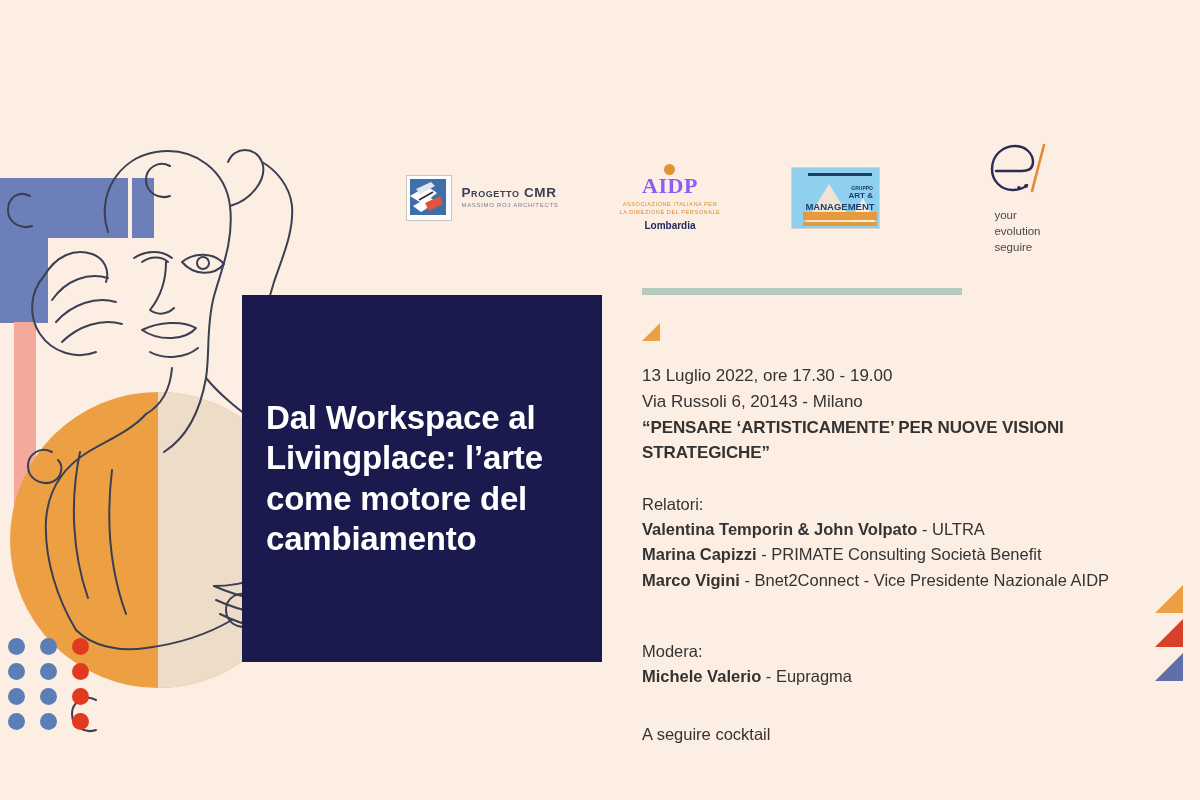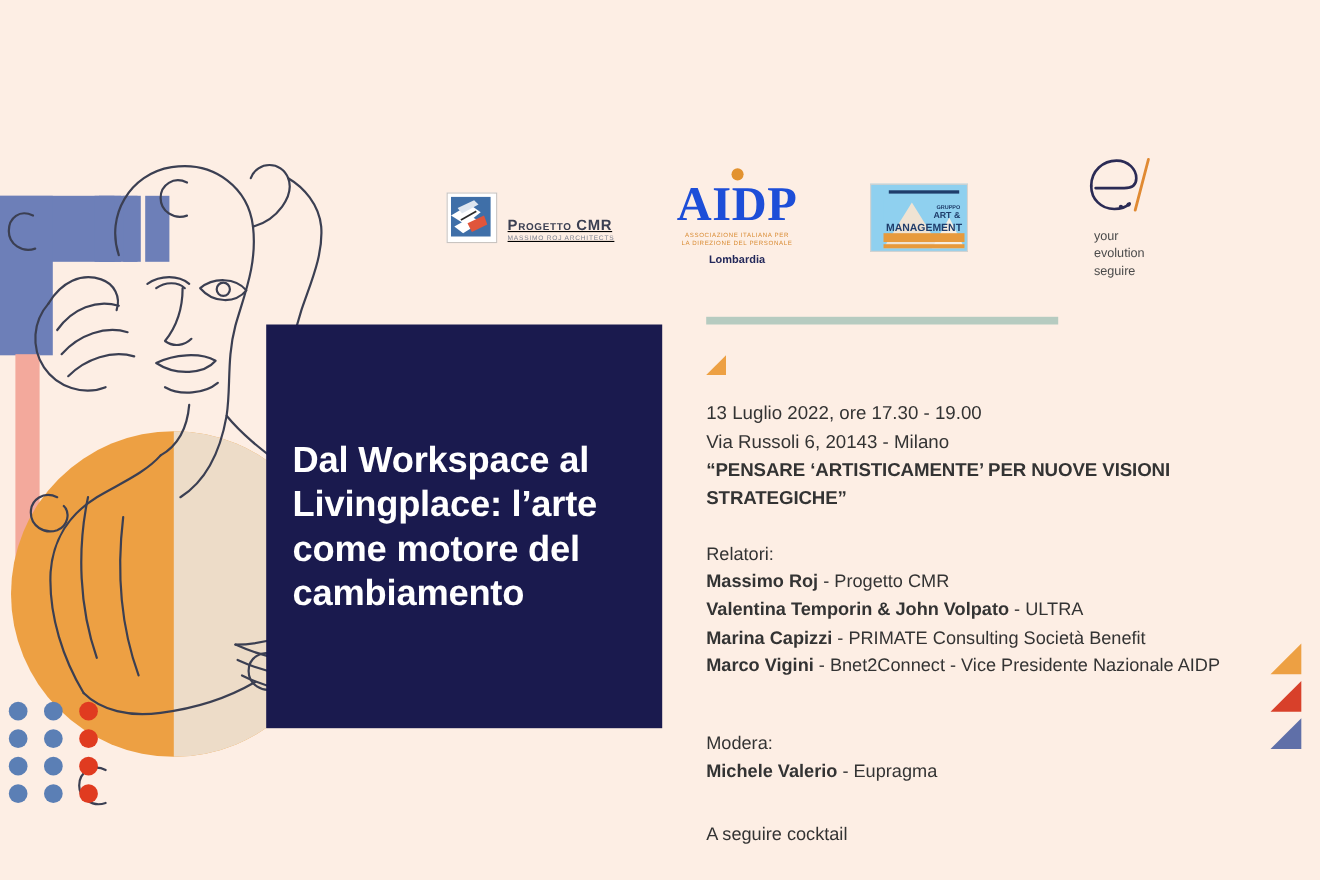--- a/index.html
+++ b/index.html
@@ -51,21 +51,21 @@
     align-items: center;
     justify-content: center;
     height: 95px;
   }
   .slot-cmr   { width: 205px; }
   .slot-aidp  { width: 170px; }
   .slot-gruppo{ width: 160px; }
   .slot-evo   { width: 205px; }
 
   
-  .cmr-wrap { display: flex; align-items: flex-end; gap: 9px; text-decoration: underline; }
+  .cmr-wrap { display: flex; align-items: center; gap: 9px; }
   .cmr-mark {
     width: 44px; height: 44px;
     border: 1px solid #c9c4c0;
     background: #ffffff;
     position: relative;
     overflow: hidden;
     flex: none;
   }
   .cmr-text { line-height: 1.05; }
   .cmr-name {
@@ -86,23 +86,23 @@
 
   
   .aidp-wrap { text-align: center; line-height: 1; }
   .aidp-dot {
     width: 11px; height: 11px; border-radius: 50%;
     background: #e2922f;
     margin: 0 auto 1px auto;
   }
   .aidp-word {
     font-family: "Liberation Serif", serif;
-    font-size: 44px;
+    font-size: 22px;
     font-weight: 700;
-    color: #1d4ed8;
+    color: #8b5cf6;
     letter-spacing: .5px;
     line-height: .95;
   }
   .aidp-tag {
     font-size: 5.6px;
     color: #d98b33;
     letter-spacing: .55px;
     margin-top: 3px;
     line-height: 1.5;
     white-space: nowrap;
@@ -385,23 +385,20 @@
 
     <div class="meta">
       <div>13 Luglio 2022, ore 17.30 - 19.00</div>
       <div>Via Russoli 6, 20143 - Milano</div>
       <div class="meta-quote">“PENSARE ‘ARTISTICAMENTE’ PER NUOVE VISIONI STRATEGICHE”</div>
     </div>
 
     <div class="speakers">
       <div class="block-label">Relatori:</div>
       <div class="person">
-        <b>Massimo Roj</b><span> - Progetto CMR</span>
-      </div>
-      <div class="person">
         <b>Valentina Temporin &amp; John Volpato</b><span> - ULTRA</span>
       </div>
       <div class="person">
         <b>Marina Capizzi</b><span> - PRIMATE Consulting Società Benefit</span>
       </div>
       <div class="person">
         <b>Marco Vigini</b><span> - Bnet2Connect - Vice Presidente Nazionale AIDP</span>
       </div>
     </div>
 

